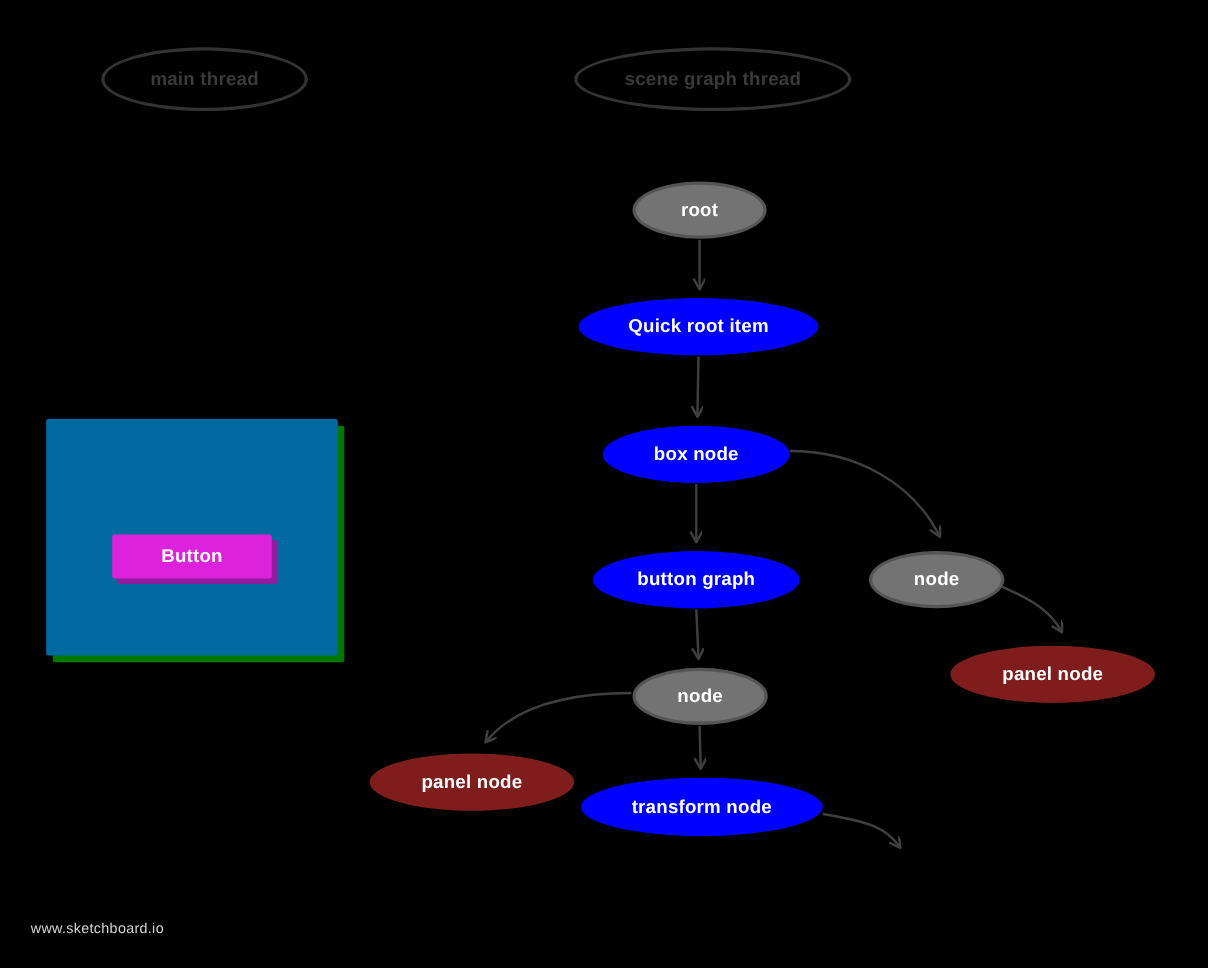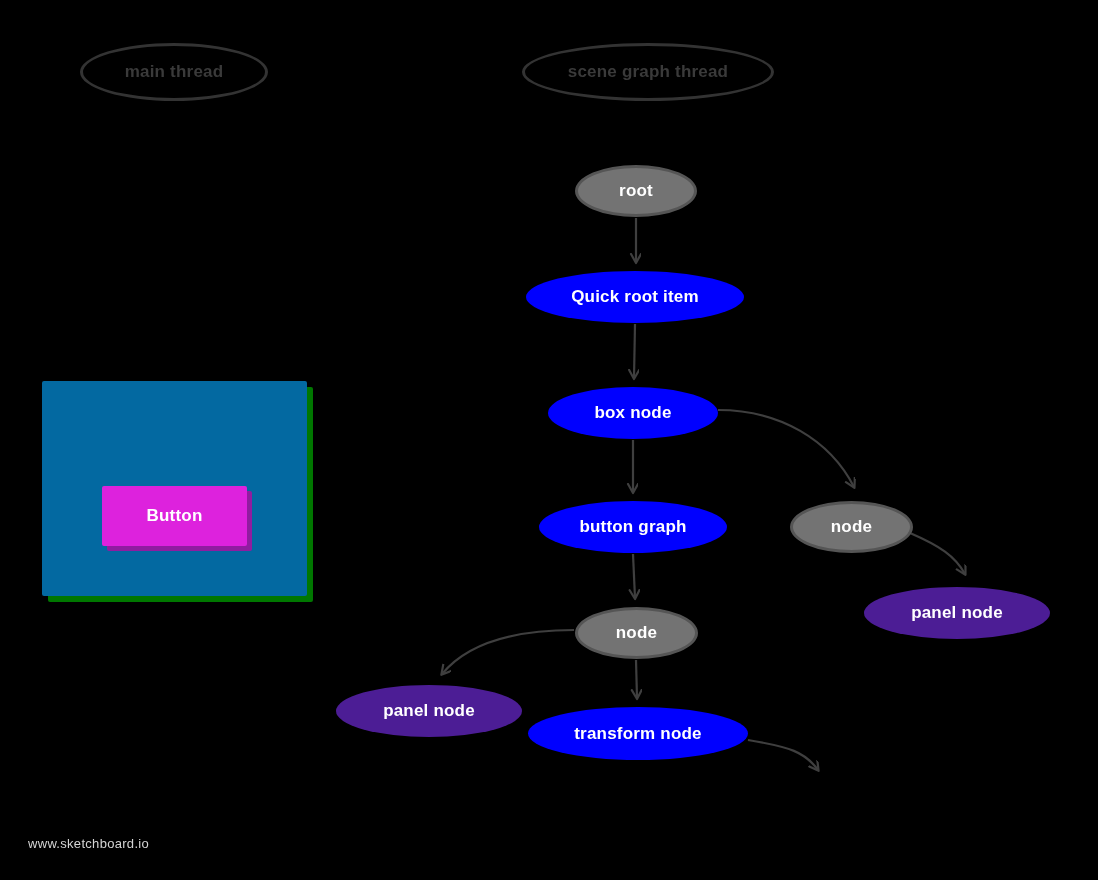--- a/index.html
+++ b/index.html
@@ -53,21 +53,21 @@
   .gray-node {
     background: #737373;
     border: 3px solid #555555;
     color: #ffffff;
   }
   .blue-node {
     background: #0000ff;
     color: #ffffff;
   }
   .red-node {
-    background: #4c1d95;
+    background: #7f1d1d;
     color: #ffffff;
   }
   .box-shape {
     background: #0369a1;
     color: #ffffff;
     align-items: center;
     padding-top: 26px;
     box-shadow: 6px 6px 0 rgba(0, 140, 0, 0.85);
     border-radius: 2px;
   }
@@ -111,31 +111,31 @@
 
     <path d="M633,554 L635,598" fill="none" stroke="#3f3f3f" stroke-width="2.2" marker-end="url(#arrowhead)"></path>
 
     <path d="M574,630 C520,630 470,640 442,674" fill="none" stroke="#3f3f3f" stroke-width="2.2" marker-end="url(#arrowhead)"></path>
 
     <path d="M636,660 L637,698" fill="none" stroke="#3f3f3f" stroke-width="2.2" marker-end="url(#arrowhead)"></path>
 
     <path d="M748,740 C790,747 805,752 818,770" fill="none" stroke="#3f3f3f" stroke-width="2.2" marker-end="url(#arrowhead)"></path>
   </svg>
 
-  <div class="node ellipse lane" style="left: 80px; top: 43px; width: 188px; height: 58px; text-align: center;">
+  <div class="node ellipse lane" style="left: 92px; top: 43px; width: 188px; height: 58px; text-align: center;">
     <span>main thread</span>
   </div>
   <div class="node ellipse lane" style="left: 522px; top: 43px; width: 252px; height: 58px;">
     <span>scene graph thread</span>
   </div>
 
   <div class="node box-shape" style="left: 42px; top: 381px; width: 265px; height: 215px;">
     <span>Box</span>
   </div>
-  <div class="node button-shape" style="left: 102px; top: 486px; width: 145px; height: 60px; justify-content: center;">
+  <div class="node button-shape" style="left: 102px; top: 486px; width: 145px; height: 40px; justify-content: center;">
     <span>Button</span>
   </div>
 
   <div class="node ellipse gray-node" style="left: 575px; top: 165px; width: 122px; height: 52px;">
     <span>root</span>
   </div>
   <div class="node ellipse blue-node" style="left: 548px; top: 387px; width: 170px; height: 52px;">
     <span>box node</span>
   </div>
   <div class="node ellipse blue-node" style="left: 526px; top: 271px; width: 218px; height: 52px;">

